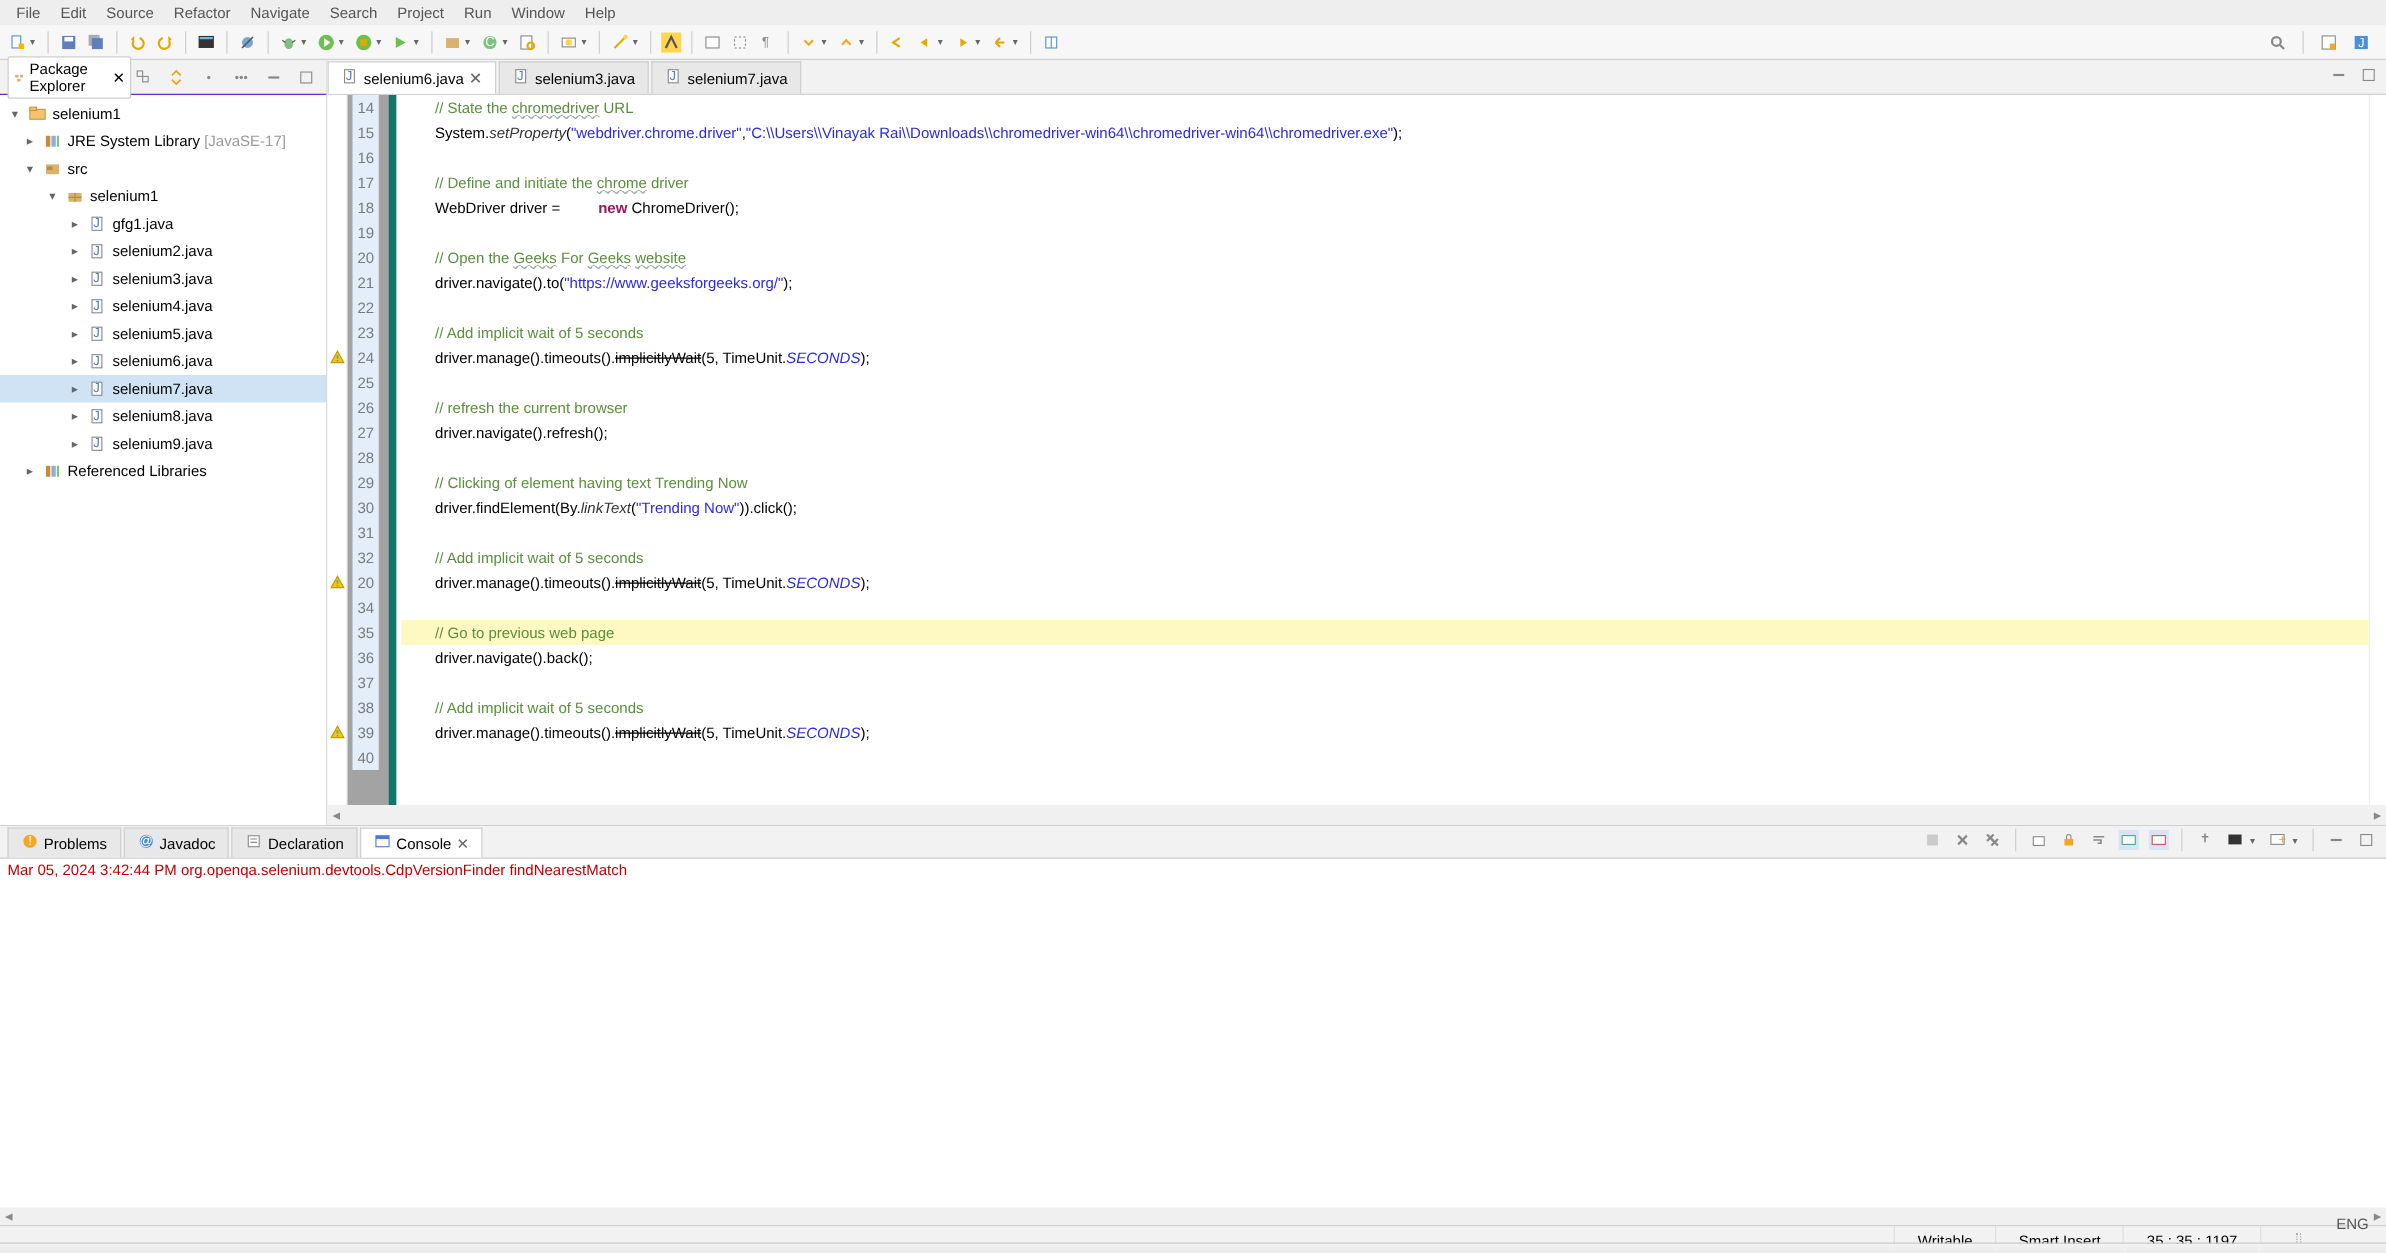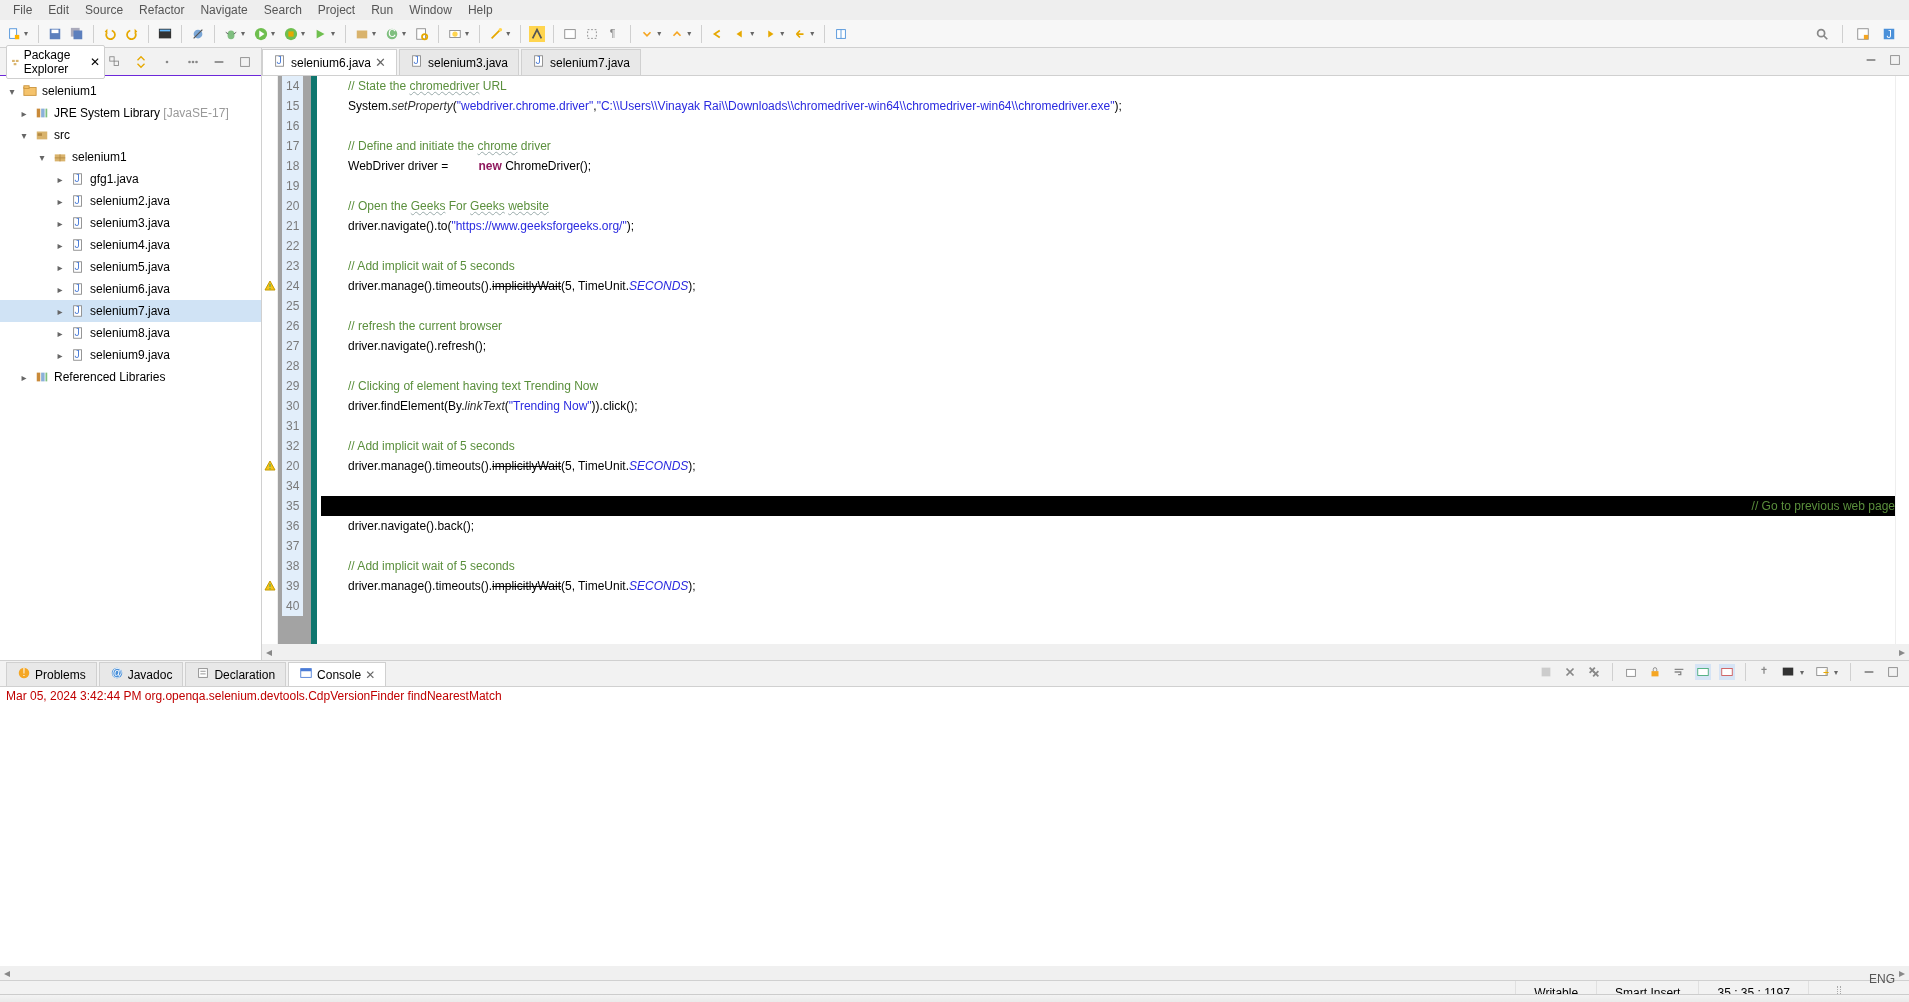--- a/index.html
+++ b/index.html
@@ -39,21 +39,21 @@
 .editor-tab.active { background: #fff; }
 .editor-tab .close { color: #666; font-size: 13px; }
 .editor-trim { position: absolute; right: 4px; top: 4px; display: flex; gap: 4px; }
 .editor-body { flex: 1; display: flex; font-family: Consolas, "Courier New", monospace; font-size: 14px; line-height: 20px; overflow: hidden; }
 .marker-bar { width: 16px; background: #fff; border-right: 1px solid #eee; }
 .marker-bar .marker { height: 20px; display: flex; align-items: center; justify-content: center; }
 .gutter { background: #a3a3a3; color: #7a7a7a; padding: 0 8px 4px 4px; text-align: right; border-right: 6px solid #0f766e; user-select: none; }
 .gutter div { height: 20px; background: #e2eefa; padding: 0 4px;}
 .code { flex: 1; white-space: pre; padding-left: 4px; overflow: auto; position: relative;}
 .code-line { height: 20px; white-space: pre; }
-.code-line.hl { background: #000000; text-align: right; }
+.code-line.hl { background: #fef9c3; }
 .overview-ruler { width: 14px; background: #fff; border-left: 1px solid #eee; }
 .editor-hscroll { height: 16px; background: #f0f0f0; display: flex; align-items: center;}
 .editor-hscroll .thumb-l { width: 14px; text-align:center; color:#888;} 
 .editor-hscroll .thumb-r { width: 14px; text-align:center; color:#888; margin-left:auto;} 
 
 
 .c-comment { color: #5a8f3c; }
 .c-keyword { color: #8f1a5e; font-weight: bold; margin-left: 27px;}
 .c-string { color: #2a2ae0; }
 .c-method-i { font-style: italic; color: #333;}

